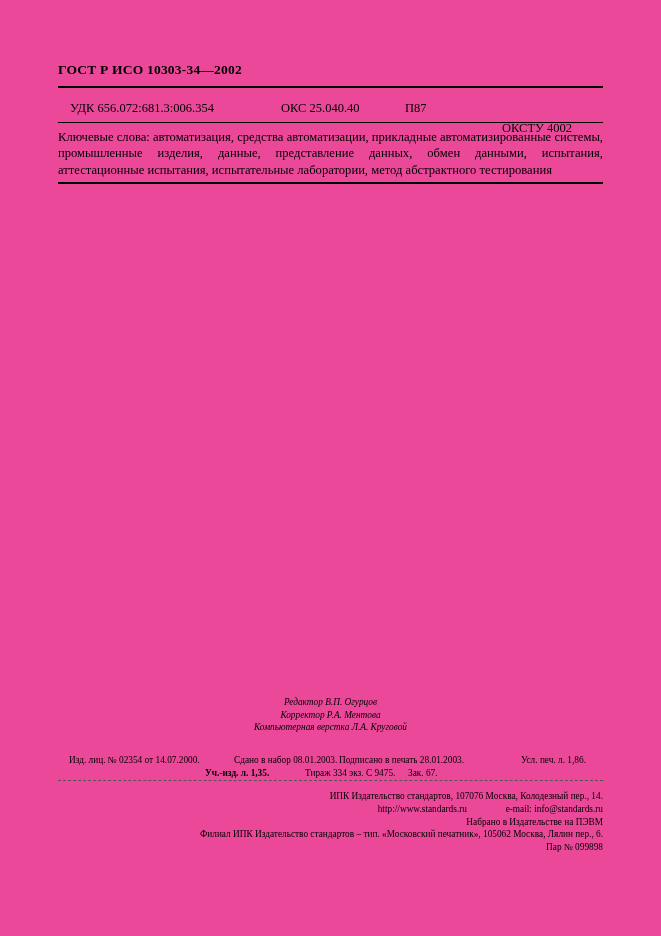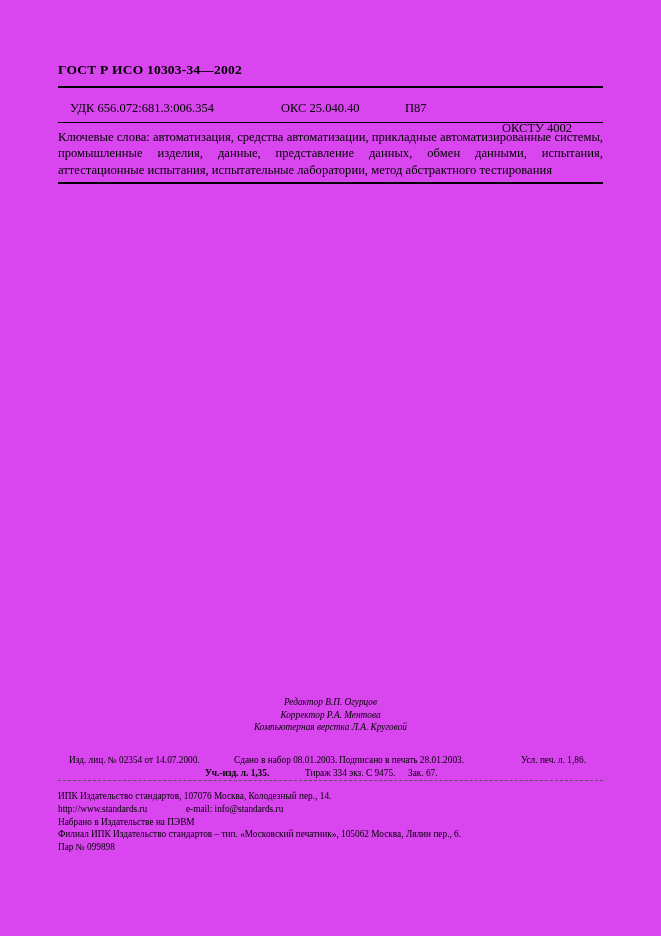--- a/index.html
+++ b/index.html
@@ -4,21 +4,21 @@
 <style>
   html, body {
     margin: 0;
     padding: 0;
     background: #ffffff;
   }
   .page {
     position: relative;
     width: 661px;
     height: 936px;
-    background: #d946ef;
+    background: #ec4899;
     font-family: "Liberation Serif", serif;
     color: #000000;
     overflow: hidden;
   }
 
   
   .doc-title {
     position: absolute;
     left: 58px;
     top: 62px;
@@ -101,21 +101,21 @@
     width: 545px;
     border-top: 1px dashed #555;
     height: 0;
   }
 
   .publisher {
     position: absolute;
     left: 58px;
     top: 790px;
     width: 545px;
-    text-align: left;
+    text-align: right;
     font-size: 9.3px;
     line-height: 12.8px;
   }
 </style>
 </head>
 <body>
 
 <div class="page">
 
   <div class="doc-title">ГОСТ Р ИСО 10303-34—2002</div>

